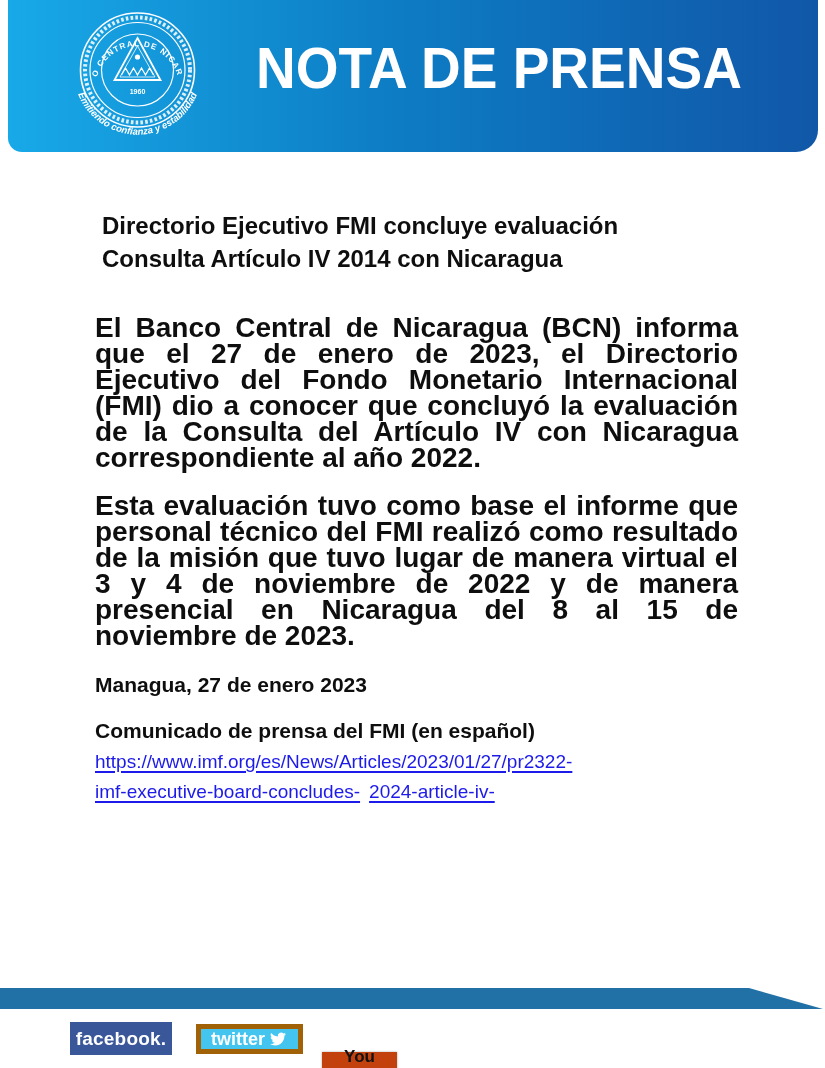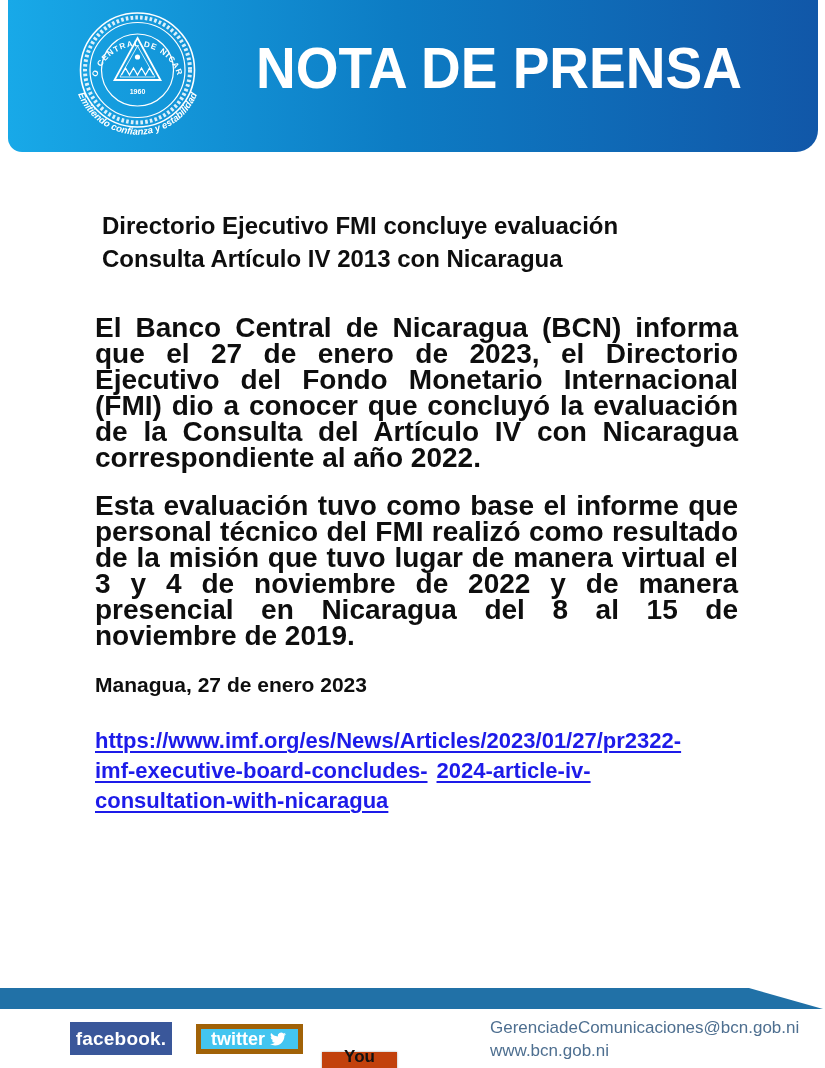--- a/index.html
+++ b/index.html
@@ -56,31 +56,31 @@
     line-height: 26px;
     text-align: justify;
     margin: 0 0 22px 0;
   }
   #p2 { margin-bottom: 23px; }
   #p3 { margin-bottom: 27px; }
   .dateline {
     font-size: 21px;
     font-weight: 700;
     line-height: 26px;
-    margin: 0 0 28px 0;
+    margin: 0 0 20px 0;
   }
   .link-label {
     font-size: 21px;
     font-weight: 700;
     line-height: 26px;
     margin: 0 0 3px 0;
   }
   .linkline {
-    font-size: 22px;
-    font-weight: 700;
+    font-size: 19px;
+    font-weight: 400;
     line-height: 30px;
     white-space: nowrap;
   }
   .linkline a {
     color: #1d1be9;
     text-decoration: underline;
     text-decoration-thickness: 2px;
     text-underline-offset: 3px;
     cursor: pointer;
   }
@@ -176,56 +176,50 @@
       <text font-size="9.5" fill="#ffffff" font-style="italic" font-weight="bold">
         <textPath href="#arcBottom" startOffset="50%" text-anchor="middle">Emitiendo confianza y estabilidad</textPath>
       </text>
     </svg>
     <div class="banner-title">NOTA DE PRENSA</div>
   </div>
 
   <div class="content">
     <h1 class="doc-title">
       <span>Directorio Ejecutivo FMI concluye evaluación</span><br>
-      <span>Consulta Artículo IV 2013 con Nicaragua</span>
+      <span>Consulta Artículo IV 2014 con Nicaragua</span>
     </h1>
 
     <p id="p1" class="body-par">El Banco Central de Nicaragua (BCN) informa que el 27 de enero de 2023, el Directorio Ejecutivo del Fondo Monetario Internacional (FMI) dio a conocer que concluyó la evaluación de la Consulta del Artículo IV con Nicaragua correspondiente al año 2022.</p>
-    <p id="p2" class="body-par">Esta evaluación tuvo como base el informe que personal técnico del FMI realizó como resultado de la misión que tuvo lugar de manera virtual el 3 y 4 de noviembre de 2022 y de manera presencial en Nicaragua del 8 al 15 de noviembre de 2019.</p>
+    <p id="p2" class="body-par">Esta evaluación tuvo como base el informe que personal técnico del FMI realizó como resultado de la misión que tuvo lugar de manera virtual el 3 y 4 de noviembre de 2022 y de manera presencial en Nicaragua del 8 al 15 de noviembre de 2023.</p>
 
     <div class="dateline">Managua, 27 de enero 2023</div>
 
+    <div class="link-label">Comunicado de prensa del FMI (en español)</div>
 
     <div class="linkline">
       <a>https://www.imf.org/es/News/Articles/2023/01/27/pr2322-</a>
     </div>
     <div class="linkline">
       <a>imf-executive-board-concludes-</a><span class="link-gap"></span><a>2024-article-iv-</a>
     </div>
-    <div class="linkline">
-      <a>consultation-with-nicaragua</a>
-    </div>
   </div>
 
   <div class="footer-bar"></div>
 
   <div class="badge fb-badge">
     <span>facebook.</span>
   </div>
 
   <div class="badge tw-badge">
     <span>twitter</span>
     <svg width="20" height="16" viewBox="0 0 24 24">
       <path fill="#ffffff" d="M23.953 4.57a10 10 0 01-2.825.775 4.958 4.958 0 002.163-2.723c-.951.555-2.005.959-3.127 1.184a4.92 4.92 0 00-8.384 4.482C7.69 8.095 4.067 6.13 1.64 3.162a4.822 4.822 0 00-.666 2.475c0 1.71.87 3.213 2.188 4.096a4.904 4.904 0 01-2.228-.616v.06a4.923 4.923 0 003.946 4.827 4.996 4.996 0 01-2.212.085 4.937 4.937 0 004.604 3.417 9.868 9.868 0 01-6.102 2.105c-.39 0-.779-.023-1.17-.067a13.995 13.995 0 007.557 2.209c9.054 0 13.999-7.496 13.999-13.986 0-.209 0-.42-.015-.63a9.936 9.936 0 002.46-2.548l-.047-.02z"></path>
     </svg>
   </div>
 
   <div class="badge yt-badge">
     <span class="yt-you">You</span>
     <span class="yt-tube">Tube</span>
   </div>
 
-  <div class="contact">
-    <div>GerenciadeComunicaciones@bcn.gob.ni</div>
-    <div>www.bcn.gob.ni</div>
-  </div>
 
 </div>
 
 </body></html>

